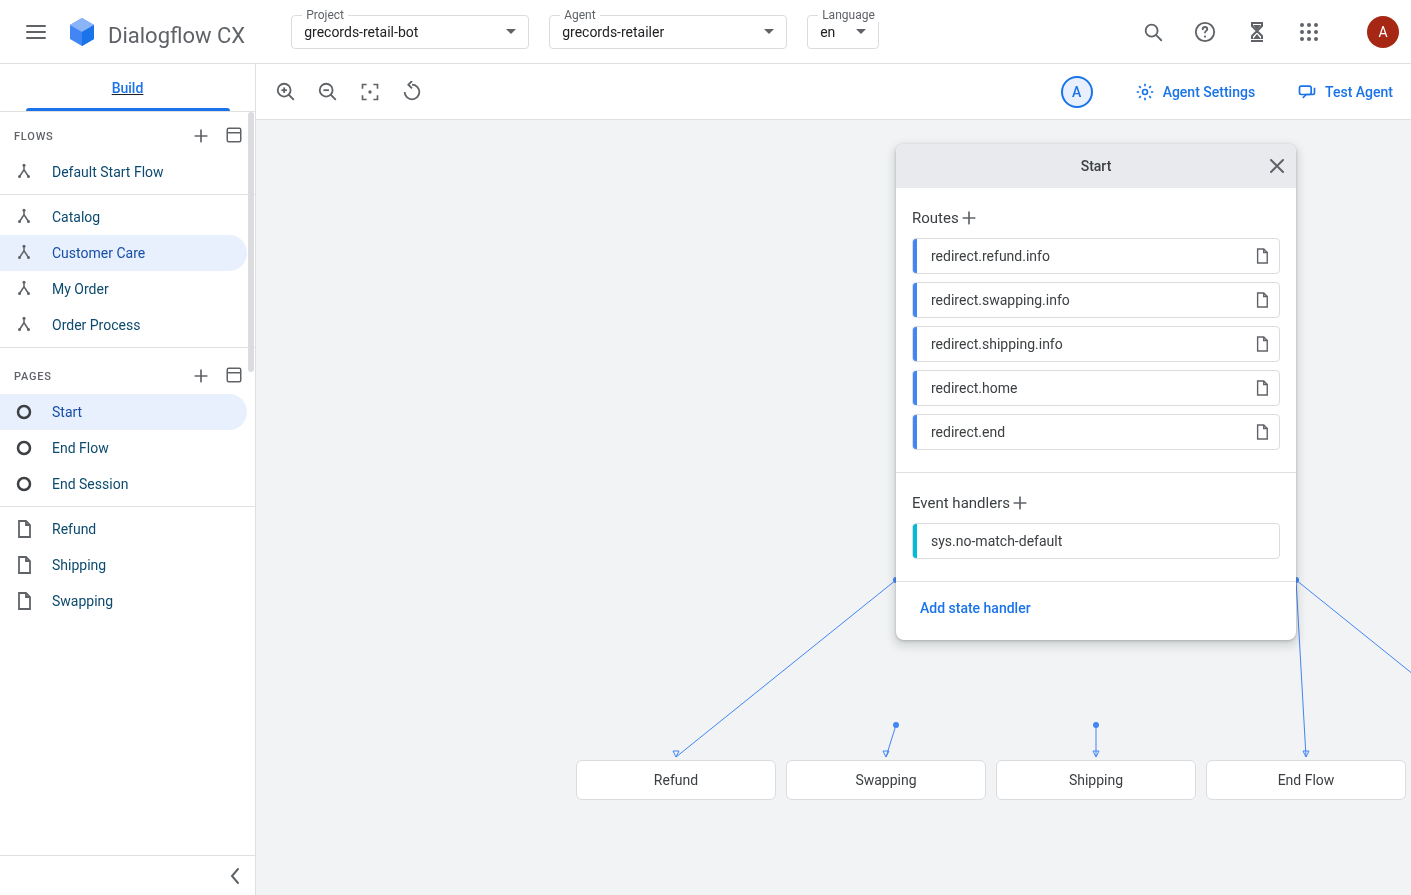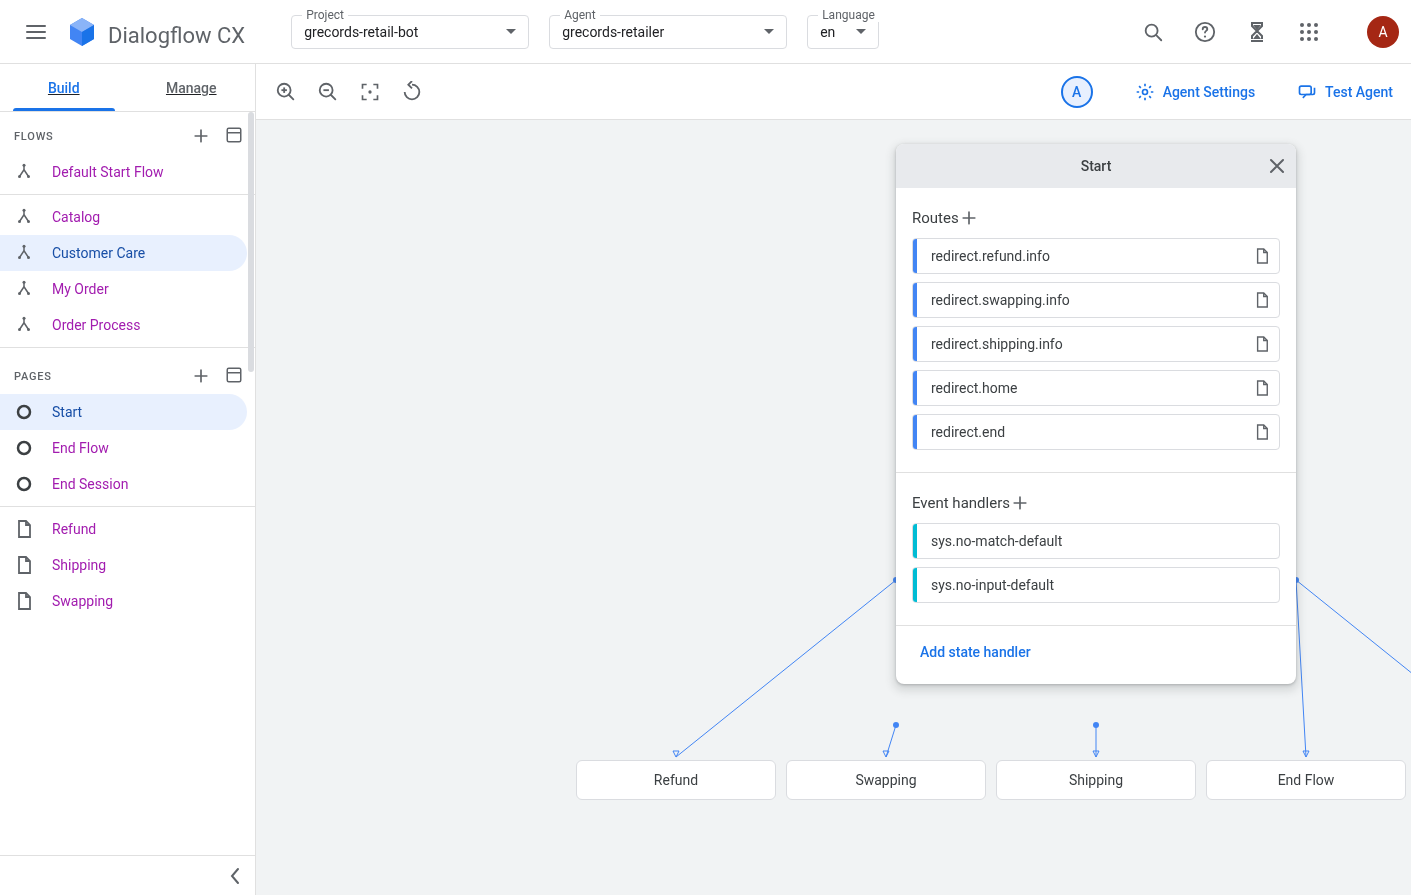--- a/index.html
+++ b/index.html
@@ -29,21 +29,21 @@
   .tabs { display: flex; height: 48px; border-bottom: 1px solid #e0e0e0; text-decoration: underline; }
   .tab { flex: 1; display: flex; align-items: center; justify-content: center; font-size: 14px; font-weight: 500; color: #5f6368; cursor: pointer; position: relative; }
   .tab.active { color: #1a73e8; }
   .tab.active::after { content: ""; position: absolute; bottom: 0; left: 10%; right: 10%; height: 3px; background: #1a73e8; border-radius: 3px 3px 0 0; }
   .scrollarea { flex: 1; overflow-y: auto; position: relative; }
   .sidescroll { position: absolute; right: 0; top: 0; bottom: 0; width: 8px; background: transparent; }
   .sidescroll-thumb { position: absolute; right: 1px; top: 0; width: 6px; height: 260px; background: #dadce0; border-radius: 3px; }
   .section-header { display: flex; align-items: center; justify-content: space-between; padding: 14px 12px 8px 14px; }
   .section-label { font-size: 11px; letter-spacing: 0.8px; color: #5f6368; font-weight: 500; }
   .section-icons { display: flex; gap: 14px; color: #5f6368; }
-  .list-item { display: flex; align-items: center; height: 36px; padding-left: 14px; gap: 18px; font-size: 14px; color: #a21caf; cursor: pointer; border-radius: 0 18px 18px 0; margin-right: 8px; }
+  .list-item { display: flex; align-items: center; height: 36px; padding-left: 14px; gap: 18px; font-size: 14px; color: #0c4a6e; cursor: pointer; border-radius: 0 18px 18px 0; margin-right: 8px; }
   .list-item.selected { background: #e8f0fe; color: #174ea6; font-weight: 400; }
   .list-item .iico { width: 20px; height: 20px; display: flex; align-items: center; justify-content: center; color: #5f6368; flex-shrink: 0; }
   .list-item.selected .iico { color: #5f6368; }
   .group-divider { height: 1px; background: #e0e0e0; margin: 4px 0; }
   .collapse-bar { height: 40px; border-top: 1px solid #e0e0e0; display: flex; align-items: center; justify-content: flex-end; padding-right: 14px; color: #5f6368; cursor: pointer; }
   
   
   .canvas-wrap { flex: 1; display: flex; flex-direction: column; position: relative; }
   .toolbar { height: 56px; border-bottom: 1px solid #e0e0e0; display: flex; align-items: center; padding: 0 18px; gap: 18px; }
   .tool-icon { width: 24px; height: 24px; color: #5f6368; cursor: pointer; display: flex; align-items: center; justify-content: center; }
@@ -160,21 +160,20 @@
     </div>
     <div class="avatar">A</div>
   </div>
 </div>
 
 <div class="body">
 
   <div class="sidebar">
     <div class="tabs">
       <div class="tab active">Build</div>
-      <div class="tab">Manage</div>
     </div>
     <div class="scrollarea">
       <div class="section-header">
         <span class="section-label">FLOWS</span>
         <div class="section-icons">
           <span>
               <svg width="20" height="20" viewBox="0 0 24 24">
                 <path d="M12 5v14M5 12h14" stroke="#5f6368" stroke-width="2" stroke-linecap="round"></path>
               </svg>
             </span>
@@ -469,24 +468,20 @@
             <span class="plus-btn">
                 <svg width="20" height="20" viewBox="0 0 24 24">
                   <path d="M12 5v14M5 12h14" stroke="#5f6368" stroke-width="2" stroke-linecap="round"></path>
                 </svg>
               </span>
           </div>
           <div class="route-item">
               <div class="route-bar event"></div>
               <span class="route-label">sys.no-match-default</span>
             </div>
-          <div class="route-item">
-              <div class="route-bar event"></div>
-              <span class="route-label">sys.no-input-default</span>
-            </div>
         </div>
         <div class="card-divider"></div>
         <div class="add-handler">Add state handler</div>
       </div>
 
       <div class="node" style="left:320px">
           <span>Refund</span>
         </div>
       <div class="node" style="left:530px">
           <span>Swapping</span>

